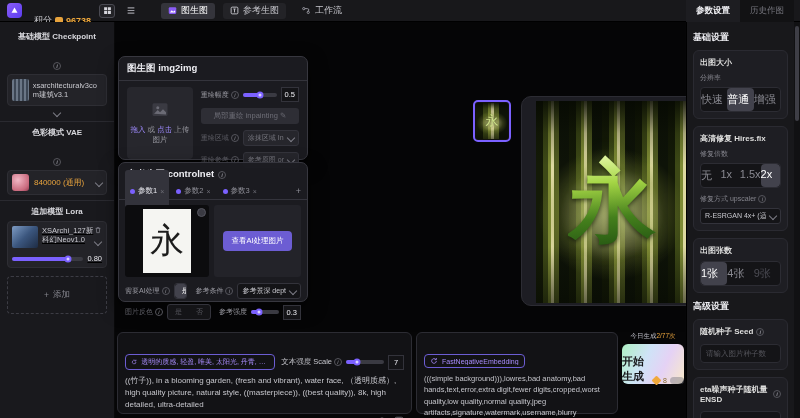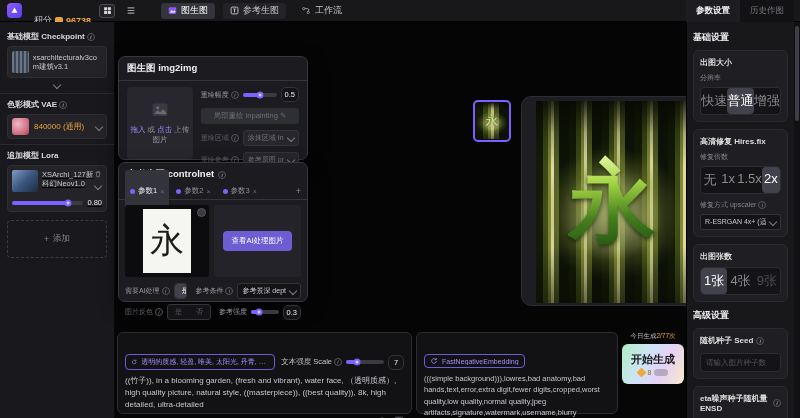--- a/index.html
+++ b/index.html
@@ -15,21 +15,21 @@
   .credits b { color:#f0a93c; font-weight:bold; }
   .tb-btn { width:16px; height:14px; margin-left:8px; border-radius:3px; display:flex; align-items:center; justify-content:center; color:#bbb; }
   .tb-btn.boxed { border:1px solid #4a4a52; background:#232327; }
   .tabs { display:flex; align-items:center; gap:8px; margin-left:22px; }
   .tab-chip { display:flex; align-items:center; gap:4px; height:16px; padding:0 7px; border-radius:3px; font-size:9px; color:#c6c6cc; background:#232327; }
   .tab-chip.active { background:#34343b; color:#fff; }
   .tab-chip .ticon { display:flex; }
 
   
   .sidebar { position:absolute; left:0; top:22px; width:115px; height:396px; background:#19191d; border-right:1px solid #09090a; padding:6px 7px; }
-  .sec-label { font-size:8px; color:#d8d8dd; font-weight:bold; display:flex; align-items:center; gap:2px; margin:3px 0 4px; }
+  .sec-label { font-size:8px; color:#d8d8dd; font-weight:bold; display:flex; align-items:center; gap:20px; margin:3px 0 4px;flex-direction:column; }
   .info { width:8px; height:8px; min-width:8px; border:1px solid #55555c; border-radius:50%; color:#8a8a92; font-size:6px; line-height:6px; display:inline-flex; align-items:center; justify-content:center; font-style:italic; }
   .model-card { background:#232328; border:1px solid #2e2e34; border-radius:4px; padding:4px; display:flex; gap:4px; align-items:center; }
   .thumb-ckpt { width:24px; height:22px; border-radius:2px; background:repeating-linear-gradient(90deg,#6a7686 0 2px,#3c4654 2px 4px), #4c5668; }
   .model-name { font-size:7.5px; color:#c9c9cf; line-height:1.25; word-break:break-all; }
   .chev { width:6px; height:6px; border-right:1.5px solid #7d7d86; border-bottom:1.5px solid #7d7d86; transform:rotate(45deg); display:inline-block; }
   .chev-center { display:flex; justify-content:center; margin:4px 0 2px; }
   .divider { height:1px; background:#2a2a30; margin:5px -7px; }
   .vae-row { display:flex; align-items:center; gap:5px; background:#232328; border:1px solid #2e2e34; border-radius:4px; padding:3px 4px; }
   .thumb-vae { width:17px; height:17px; border-radius:3px; background:radial-gradient(circle at 35% 35%, #f2b8c6, #c96a7e 70%, #8e3a50); }
   .vae-val { font-size:8px; color:#e8a33d; flex:1; }
@@ -72,21 +72,21 @@
   .fpanel-header { font-size:9.5px; font-weight:bold; color:#ededf2; padding:5px 8px; border-bottom:1px solid #34343c; display:flex; align-items:center; gap:4px; }
   .panel-a { left:118px; top:56px; width:190px; height:104px; }
   .pa-body { display:flex; padding:6px 8px; gap:8px; }
   .upload-box { width:82px; height:72px; background:#27272d; border-radius:4px; display:flex; flex-direction:column; align-items:center; justify-content:center; gap:6px; }
   .upload-text { font-size:7.5px; color:#9a9aa2; text-align:center; }
   .upload-text .hl { color:#9f8bff; }
   .pa-right { flex:1; display:flex; flex-direction:column; gap:6px; }
   .row { display:flex; align-items:center; gap:4px; }
   .mini-label { font-size:7px; color:#9a9aa2; display:flex; align-items:center; gap:2px; white-space:nowrap; }
   .mini-label.dim { color:#5e5e66; }
-  .valbox { background:#141417; border:1px solid #33333b; border-radius:5px; color:#ededf2; font-size:7.5px; text-align:center; padding:2px 3px; min-width:16px; }
+  .valbox { background:#141417; border:1px solid #33333b; border-radius:0; color:#ededf2; font-size:7.5px; text-align:center; padding:2px 3px; min-width:16px; }
   .dis-btn { background:#2e2e35; border-radius:3px; color:#6e6e77; font-size:7.5px; text-align:center; padding:3px 0; }
   .dd { background:#26262c; border:1px solid #33333b; border-radius:3px; color:#77777f; font-size:7px; padding:2px 4px; display:flex; align-items:center; gap:4px; white-space:nowrap; }
   .dd.lit { color:#c9c9cf; background:#141417; }
   .panel-b { left:118px; top:162px; width:190px; height:140px; }
   .cn-tabs { display:flex; align-items:center; padding:0 6px; border-bottom:1px solid #34343c; height:17px; gap:2px; }
   .cn-tab { display:flex; align-items:center; gap:3px; font-size:7.5px; color:#8e8e96; padding:16px 5px; border-radius:3px 3px 0 0; }
   .cn-tab.active { background:#33333b; color:#e8e8ee; }
   .dot { width:5px; height:5px; border-radius:50%; background:#7b61ff; }
   .cn-x { color:#6e6e77; font-size:7px; }
   .cn-plus { margin-left:auto; color:#8e8e96; font-size:9px; }
@@ -113,40 +113,40 @@
   .pp-toprow { display:flex; align-items:center; justify-content:space-between; gap:6px; }
   .scale-group { display:flex; align-items:center; gap:4px; }
   .scale-label { font-size:7.5px; color:#c6c6cc; display:flex; align-items:center; gap:2px; white-space:nowrap; }
   .pp-text { margin-top:5px; font-size:8px; color:#c6c6cc; line-height:1.5; height:40px; overflow:hidden; }
   .pp-bottom { display:flex; align-items:center; justify-content:flex-end; gap:7px; margin-top:1px; }
   .pp-count { font-size:7px; color:#5a5a62; }
   .pp-icons { display:flex; gap:7px; color:#84848c; }
   .gen-col { position:absolute; left:622px; top:332px; width:62px; height:82px; display:flex; flex-direction:column; }
   .quota { font-size:6.5px; color:#b9b9c2; text-align:center; }
   .quota b { color:#e8a33d; font-weight:normal; }
-  .gen-btn { margin-top:3px; height:40px; border-radius:6px; background:linear-gradient(115deg,#aef0c3 0%,#cfe3f7 38%,#e5d2f5 66%,#f8e9c9 100%); display:flex; flex-direction:column; align-items:center; justify-content:center; gap:2px; }
+  .gen-btn { margin-top:3px; height:40px; border-radius:6px; background:linear-gradient(115deg,#aef0c3 0%,#cfe3f7 38%,#e5d2f5 66%,#f8e9c9 100%); display:flex; flex-direction:row; align-items:flex-end; justify-content:center; gap:2px; }
   .gen-btn .glabel { font-size:11px; font-weight:bold; color:#17171a; }
   .gen-cost { display:flex; align-items:center; gap:3px; }
   .gem { width:7px; height:7px; background:#f0a93c; transform:rotate(45deg); border-radius:1px; }
   .gen-cost span { font-size:7px; color:#8a6d2f; }
   .pill { width:14px; height:7px; border-radius:4px; background:rgba(120,120,130,.45); }
   .phrases-btn { margin-top:5px; height:26px; background:#202025; border:1px solid #2e2e34; border-radius:5px; display:flex; align-items:center; justify-content:center; gap:3px; font-size:7.5px; color:#c9c9cf; }
   .chev-r { width:5px; height:5px; border-right:1.5px solid #8d8d95; border-bottom:1.5px solid #8d8d95; transform:rotate(-45deg); }
 
   
   .rtabs { position:absolute; left:686px; top:0; width:108px; height:22px; display:flex; }
   .rtab { flex:1; display:flex; align-items:center; justify-content:center; font-size:8.5px; color:#77777f; background:#121214; }
   .rtab.active { background:#1d1d21; color:#f0f0f4; font-weight:bold; }
   .rpanel { position:absolute; left:686px; top:22px; width:108px; height:396px; background:#18181b; border-left:1px solid #000; padding:6px 6px; overflow:hidden; }
   .rp-header { font-size:9px; font-weight:bold; color:#ededf2; margin:3px 0 6px; }
   .card { background:#1e1e23; border:1px solid #2a2a31; border-radius:6px; padding:6px; margin-bottom:7px; }
   .card-title { font-size:8px; font-weight:bold; color:#dededd; display:flex; align-items:center; gap:3px; margin-bottom:5px; }
   .sub-label { font-size:7px; color:#84848c; display:flex; align-items:center; gap:2px; margin-bottom:4px; }
   .seg { display:flex; background:#141417; border:1px solid #2c2c33; border-radius:4px; overflow:hidden; }
-  .seg span { flex:1; text-align:center; font-size:13px; color:#8a8a92; padding:4px 0; }
+  .seg span { flex:1; text-align:left; font-size:11px; color:#8a8a92; padding:4px 0; }
   .seg span.sel { background:#42424c; color:#fff; border-radius:4px; }
   .seg span.off { color:#4c4c54; }
   .rp-input { width:100%; background:#141417; border:1px solid #2c2c33; border-radius:4px; color:#c9c9cf; font-size:7.5px; padding:4px 5px; outline:none; font-family:"Liberation Sans", sans-serif; }
   .rp-input::placeholder { color:#55555c; }
   .scrollbar { position:absolute; right:0; top:22px; width:6px; height:396px; background:#111113; }
   .scroll-thumb { position:absolute; left:1px; top:4px; width:4px; height:95px; border-radius:2px; background:#3e3e46; }
 
   svg { display:block; }
 </style>
 </head>

